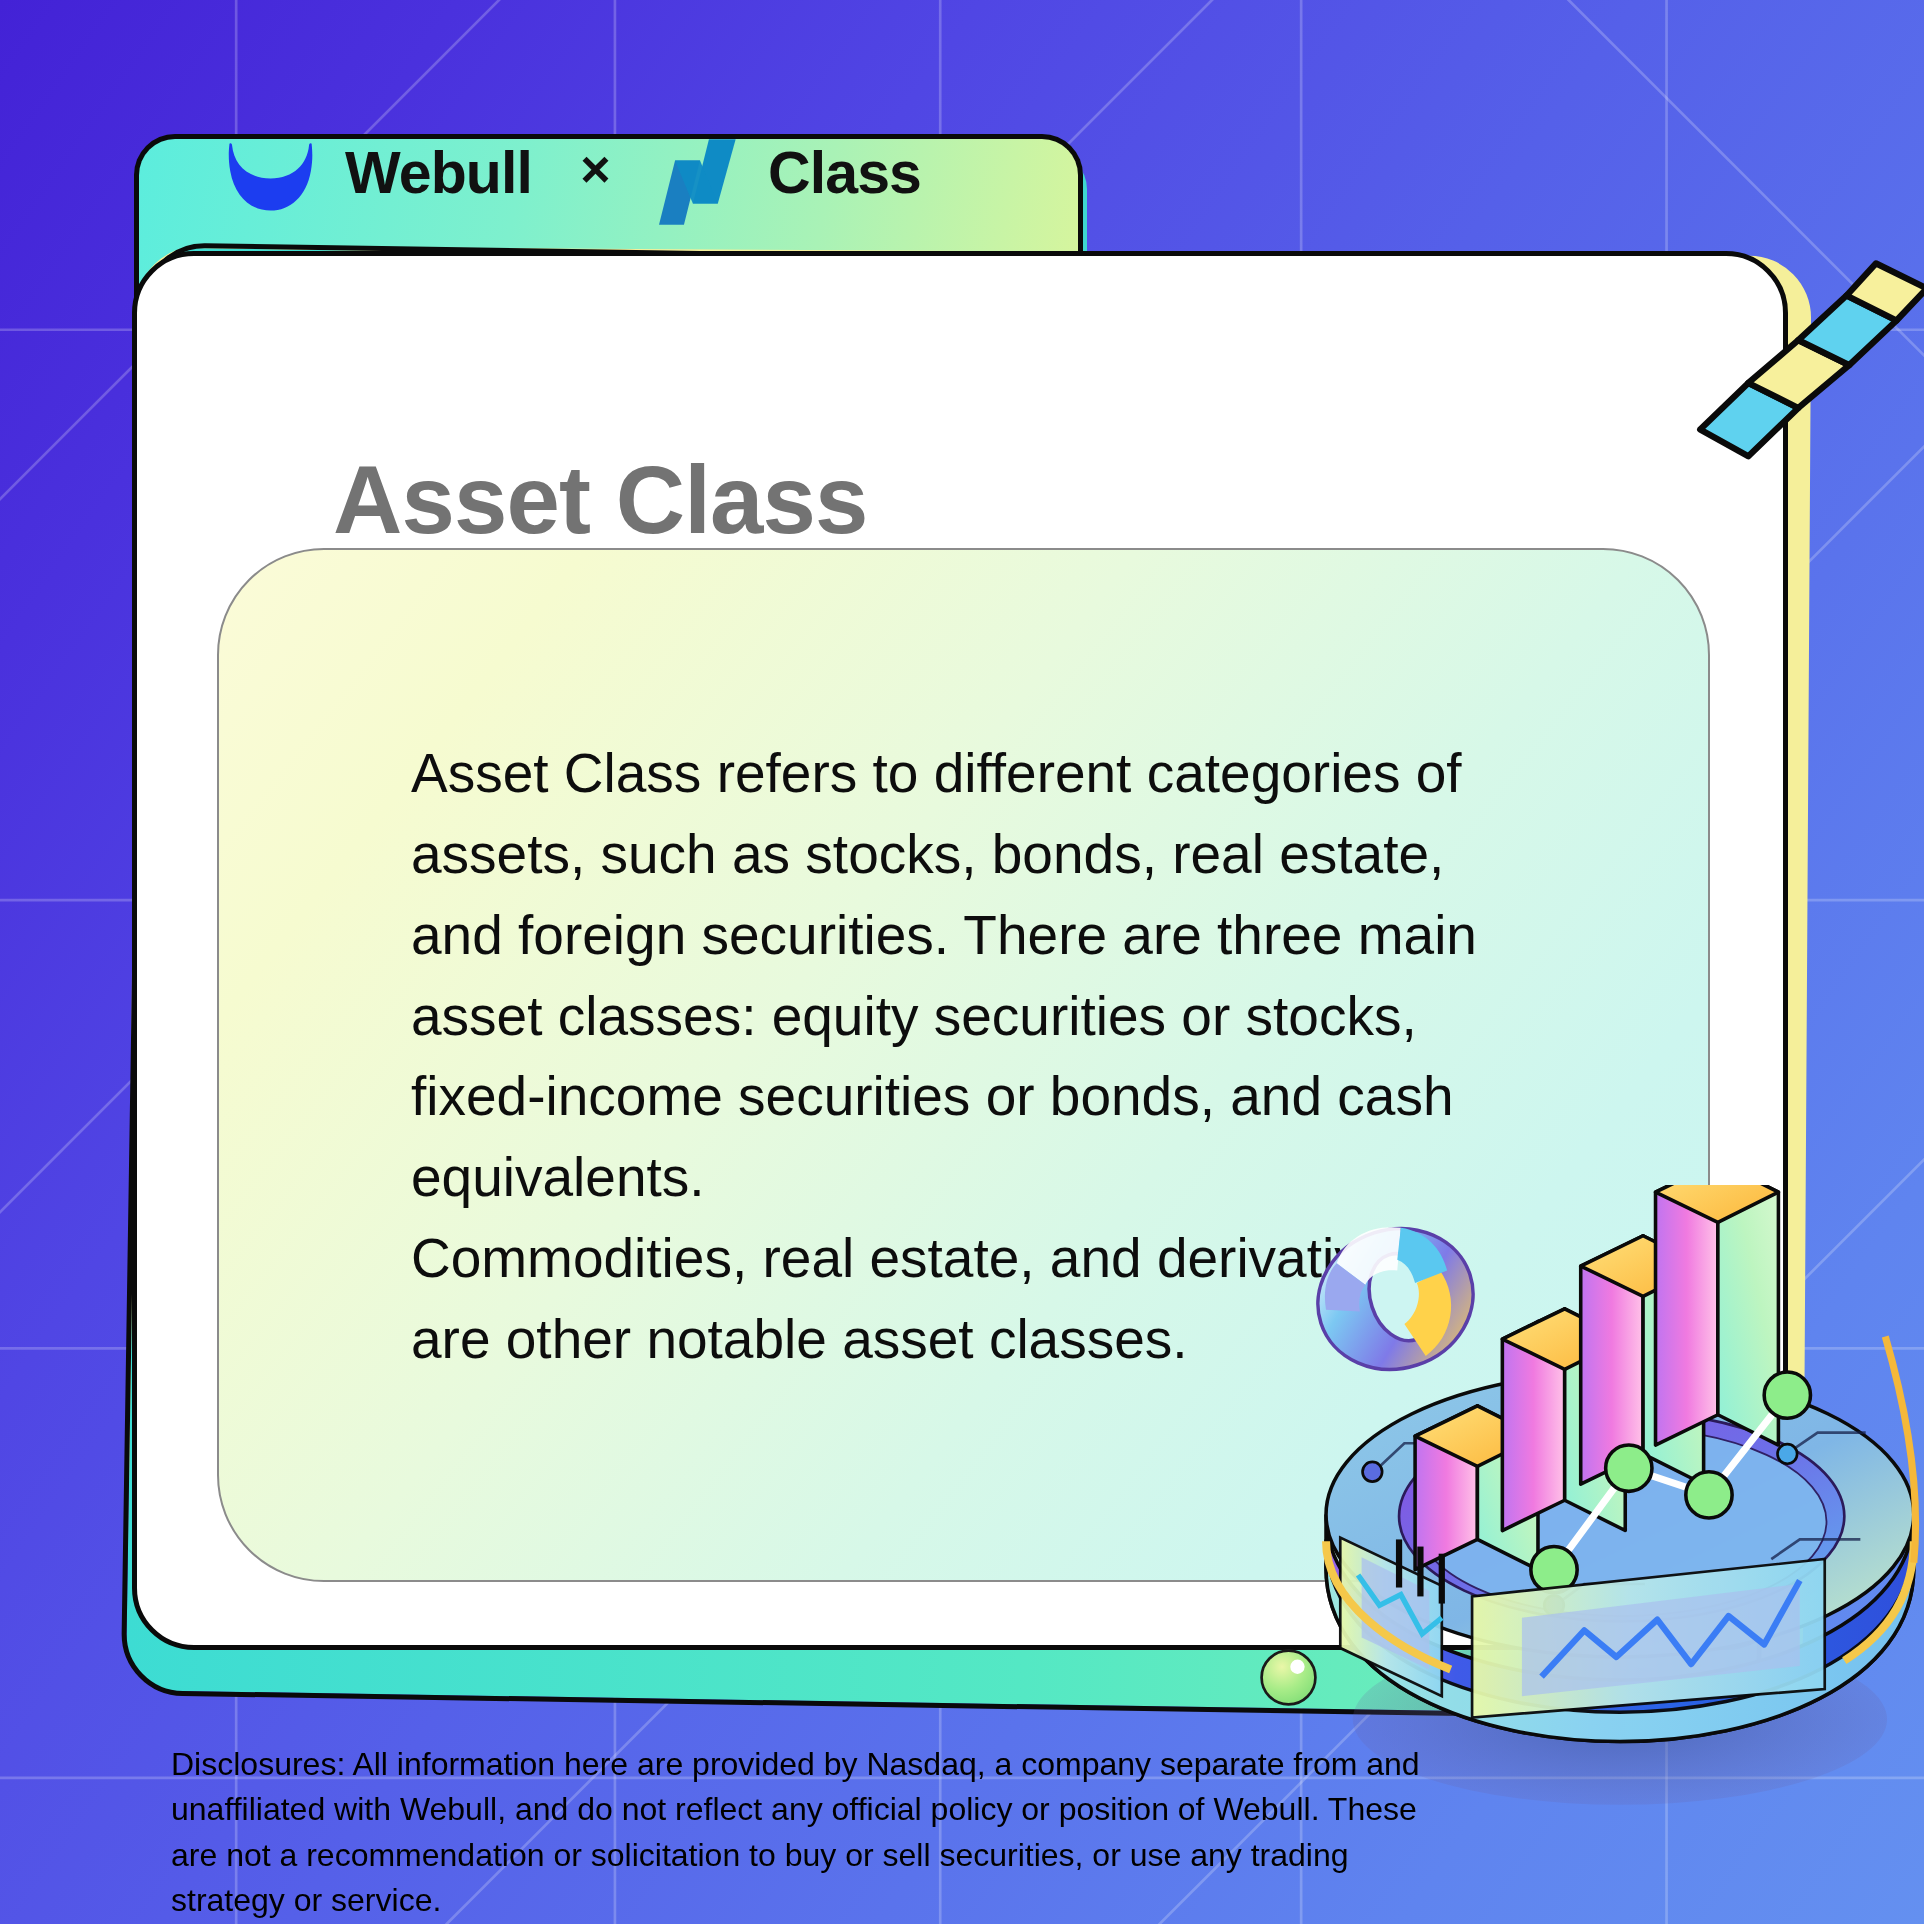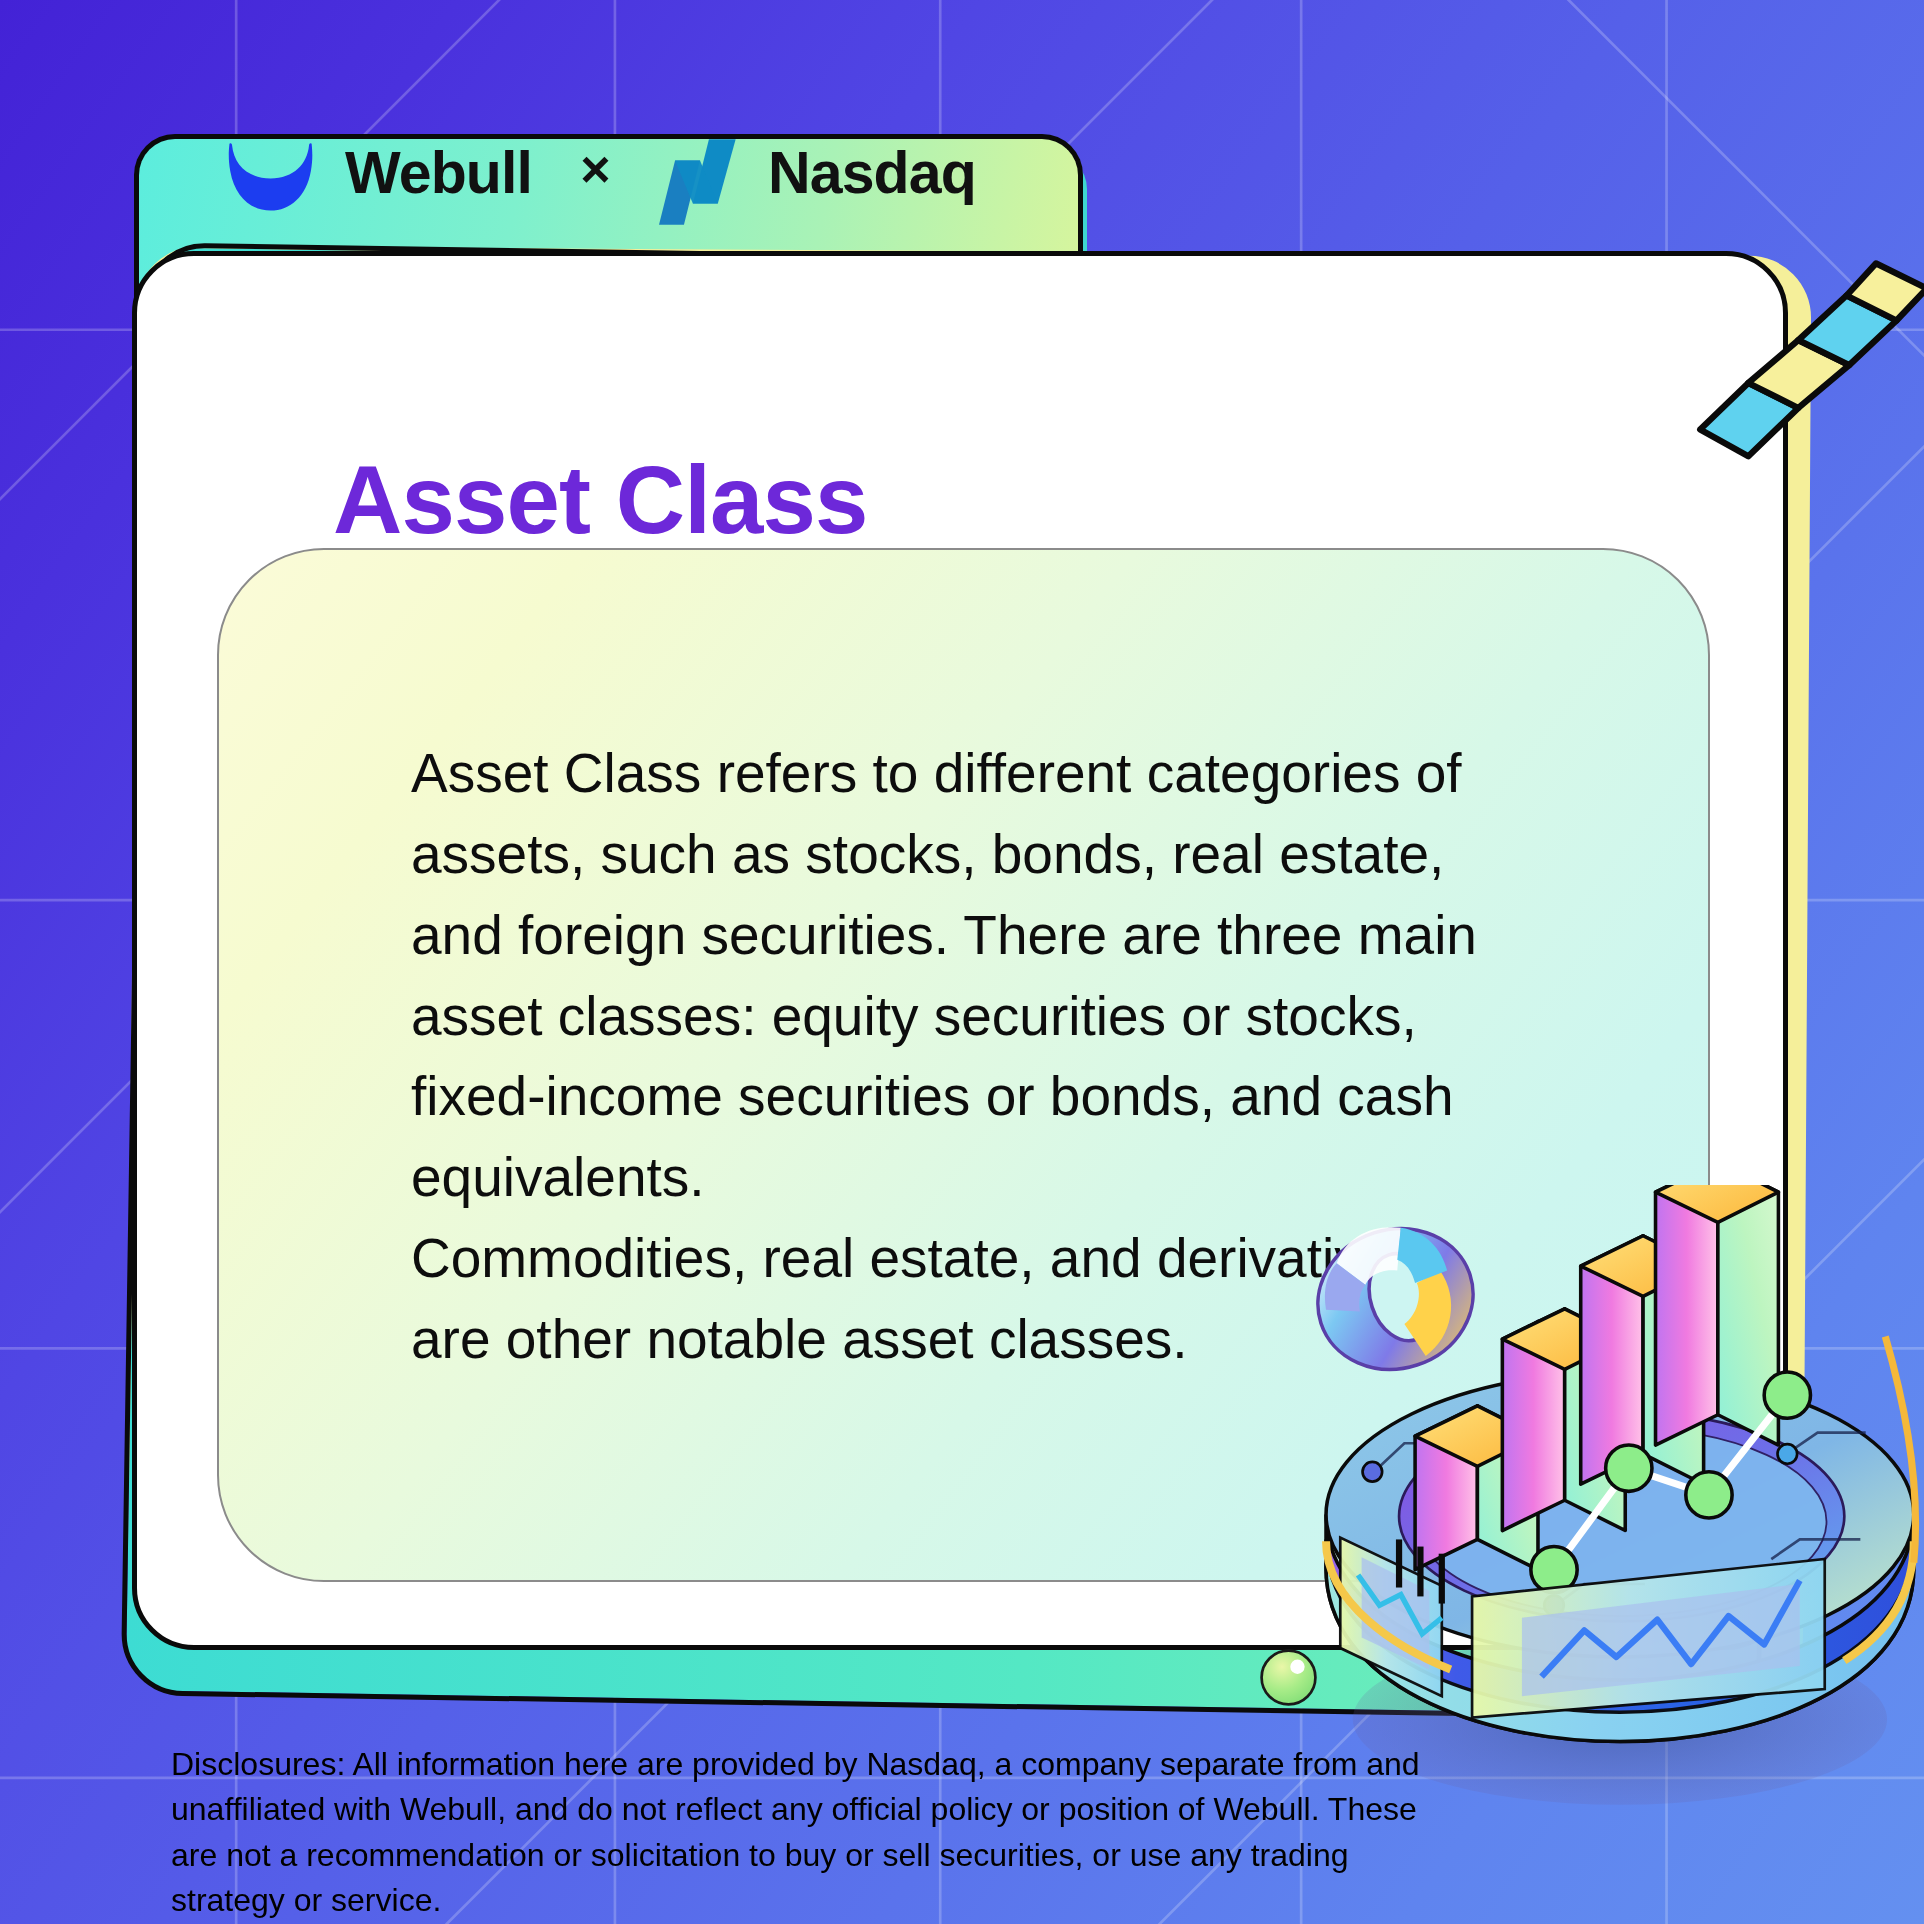--- a/index.html
+++ b/index.html
@@ -52,21 +52,21 @@
   }
   #card{
     position:absolute;left:132px;top:251px;width:1656px;height:1399px;
     border-radius:62px;background:#ffffff;
     border:5.3px solid #0a0a0a;box-sizing:border-box;z-index:4;
   }
 
   
   #page-title{
     position:absolute;left:196px;top:125px;
-    font-size:96px;font-weight:bold;color:#6d28d9;letter-spacing:-0.9px;
+    font-size:96px;font-weight:bold;color:#737373;letter-spacing:-0.9px;
     font-family:"Liberation Sans", sans-serif;
   }
 
   
   #content-box{
     position:absolute;left:80px;top:292px;width:1493px;height:1034px;
     border-radius:107px;
     border:2.7px solid #8b8b8b;box-sizing:border-box;
     background:linear-gradient(128deg,#fbfbd8 0%,#f6fbd0 16%,#e8fadd 40%,#d7f8e8 62%,#cdf6ef 80%,#c9f5f2 100%);
     overflow:hidden;
@@ -128,21 +128,21 @@
     <span class="brand-name">Webull</span>
 
     <span id="cross">×</span>
 
     <svg id="nasdaq-mark" viewBox="0 0 92 96">
       <path d="M18 24 L46 24 L28 96 L0 96 Z" fill="#1a7fc1"></path>
       <path d="M56 0 L86 0 L66 72 L38 72 Z" fill="#0f8bc5"></path>
       <path d="M18 24 L46 24 L66 72 L38 72 Z" fill="#0f8bc5" opacity="0.95"></path>
     </svg>
 
-    <span class="brand-name">Nasdaq</span>
+    <span class="brand-name">Class</span>
   </div>
 </div>
 
 <div id="card-yellow-edge"></div>
 <div id="card-teal-edge"></div>
 
 <div id="card">
   <h1 id="page-title">Asset Class</h1>
 
   <div id="content-box">

